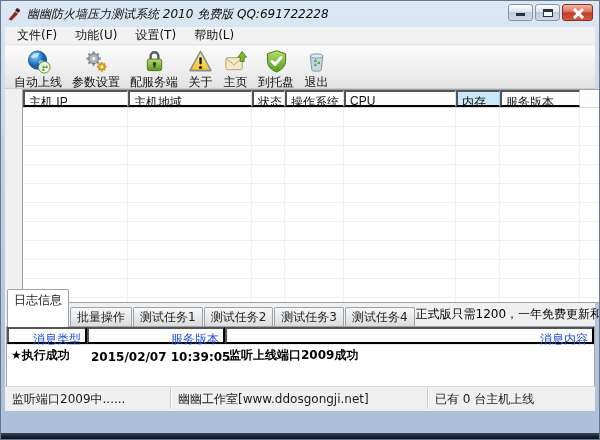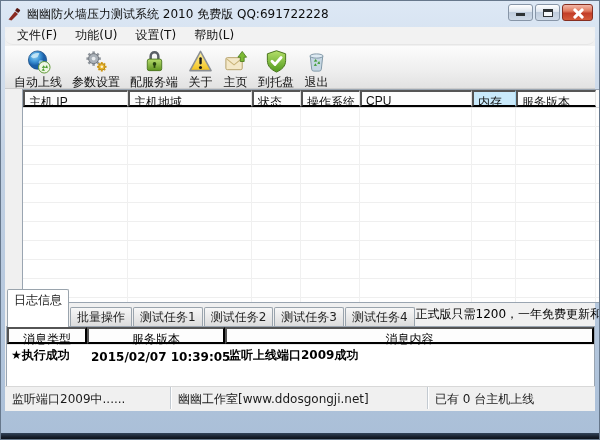--- a/index.html
+++ b/index.html
@@ -3,21 +3,21 @@
 <meta charset="utf-8">
 <style>
   * { box-sizing: border-box; }
   body { margin:0; font-family:"DejaVu Sans", sans-serif; background:#333; }
   .window { position:relative; width:600px; height:440px; overflow:hidden;
     background:linear-gradient(180deg,#dde8f5 0%,#c3d2e4 35%,#aabfd8 100%);
     border:1px solid #67788c; }
 
   
   .titlebar { position:absolute; left:0; top:0; right:0; height:26px;
-    display:flex; align-items:center; padding:0 6px; gap:5px; }
+    display:flex; align-items:center; padding:0 6px; gap:5px;font-style:italic; }
   .app-icon { width:15px; height:15px; flex:0 0 auto; }
   .title-text { font-size:12px; color:#0d0d0d; white-space:nowrap; }
   .win-controls { margin-left:auto; display:flex; gap:2px; align-self:flex-start; margin-top:3px; }
   .win-btn { position:relative; height:17px; border:1px solid #8795a7; border-radius:3px;
     background:linear-gradient(#ffffff,#dde5ef 45%,#bfccdd 50%,#cfdae8); padding:0; cursor:default; }
   .win-btn.min, .win-btn.max { width:25px; }
   .win-btn.close { width:31px; border-color:#852e21;
     background:linear-gradient(#f3b7a9,#e07a5f 40%,#c23d28 55%,#d45a3a); }
   .glyph-min { position:absolute; left:7px; bottom:4px; width:9px; height:3px; background:#2e3336; }
   .glyph-max { position:absolute; left:7px; top:4px; width:10px; height:8px;
@@ -43,40 +43,40 @@
   .tool-btn svg { width:25px; height:25px; display:block; }
 
   
   .host-table { position:absolute; left:1px; top:62px; width:589px; height:214px;
     background:#fff; border:1px solid #9aa5b1;margin-left:16px; }
   .host-header { display:flex; height:18px; background:#fcfcfc; border-bottom:1px solid #dadada; }
   .hcell { padding:2px 4px 0; font-size:12px; color:#111; border-right:1px solid #e2e2e2;
     white-space:nowrap; overflow:hidden; flex:0 0 auto; background:transparent; text-align:left; }
   .hcell.hl { background:#c9e9fa; border-right-color:#a6d6ee; }
   .hcell.filler { flex:1 1 auto; border-right:none; }
-  .c0{width:105px}.c1{width:124px}.c2{width:49px}.c3{width:59px}.c4{width:112px}.c5{width:44px}.c6{width:80px}
+  .c0{width:105px}.c1{width:124px}.c2{width:33px}.c3{width:59px}.c4{width:112px}.c5{width:44px}.c6{width:80px}
   .host-body { position:relative; height:194px; display:flex;
     background:repeating-linear-gradient(180deg,#ffffff 0px,#ffffff 18px,#efefef 18px,#efefef 19px); }
   .bcol { flex:0 0 auto; border-right:1px solid #f0f0f0; height:100%; }
   .bcol.filler { flex:1 1 auto; border-right:none; }
 
   
   .tabstrip { position:absolute; left:1px; right:5px; top:277px; height:22px;
     display:flex; align-items:flex-end; gap:1px; padding-left:1px; }
   .tab { font-size:12px; color:#222; height:19px; line-height:18px; padding:0 6px;
     background:linear-gradient(#f7f7f7,#dcdcdc); border:1px solid #9aa4ad; border-bottom:none;
     border-radius:2px 2px 0 0; white-space:nowrap; }
   .tab.active { background:#fff; height:38px; line-height:21px; margin-bottom:-1px; z-index:2; position:relative; }
   .promo { margin-left:auto; align-self:center; font-size:12px; color:#000; padding:0 28px 2px 0; white-space:nowrap; }
 
   
   .log-table { position:absolute; left:1px; top:299px; width:589px; height:83px;
     background:#fff; border:1px solid #9aa5b1; }
   .log-header { display:flex; height:18px; background:#fdfdfd; border-bottom:1px solid #e8e8e8; }
-  .lcell { padding:2px 4px 0; font-size:12px; color:#000000; white-space:nowrap; flex:0 0 auto; background:transparent; text-align:center; }
+  .lcell { padding:2px 4px 0; font-size:12px; color:#1d4ed8; white-space:nowrap; flex:0 0 auto; background:transparent; text-align:right; }
   .l0{width:80px}.l1{width:138px}
   .lcell.lfill { flex:1 1 auto; }
   .log-row { display:flex; height:19px; align-items:flex-end;font-weight:bold; }
   .rcell { padding:0 4px; font-size:12px; color:#000; white-space:nowrap; flex:0 0 auto; }
 
   
   .statusbar { position:absolute; left:0; right:0; bottom:2px; height:23px; background:#f0f0f0;
     border-top:1px solid #d8d8d8; display:flex; align-items:stretch; }
   .status-panel { font-size:12px; color:#1a1a1a; padding:4px 0 0 7px; white-space:nowrap;
     border-right:1px solid #c3cad1; box-shadow:1px 0 0 #ffffff; }

